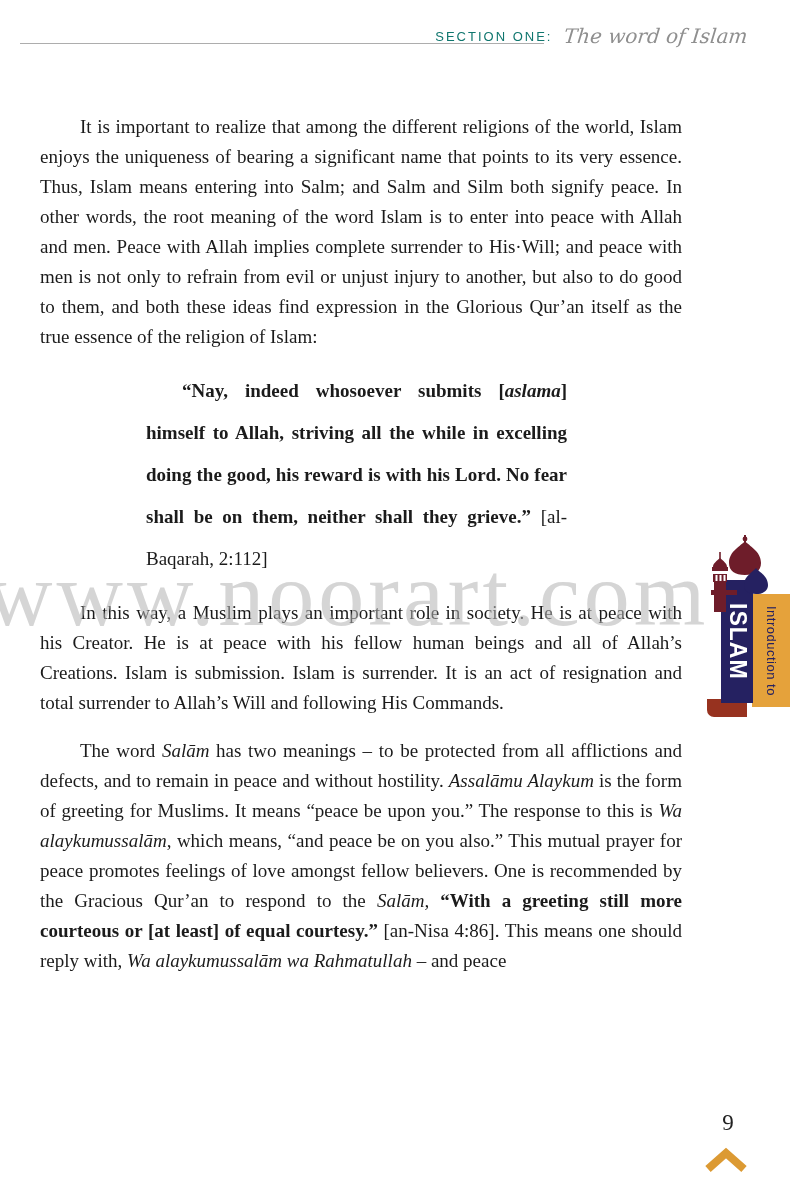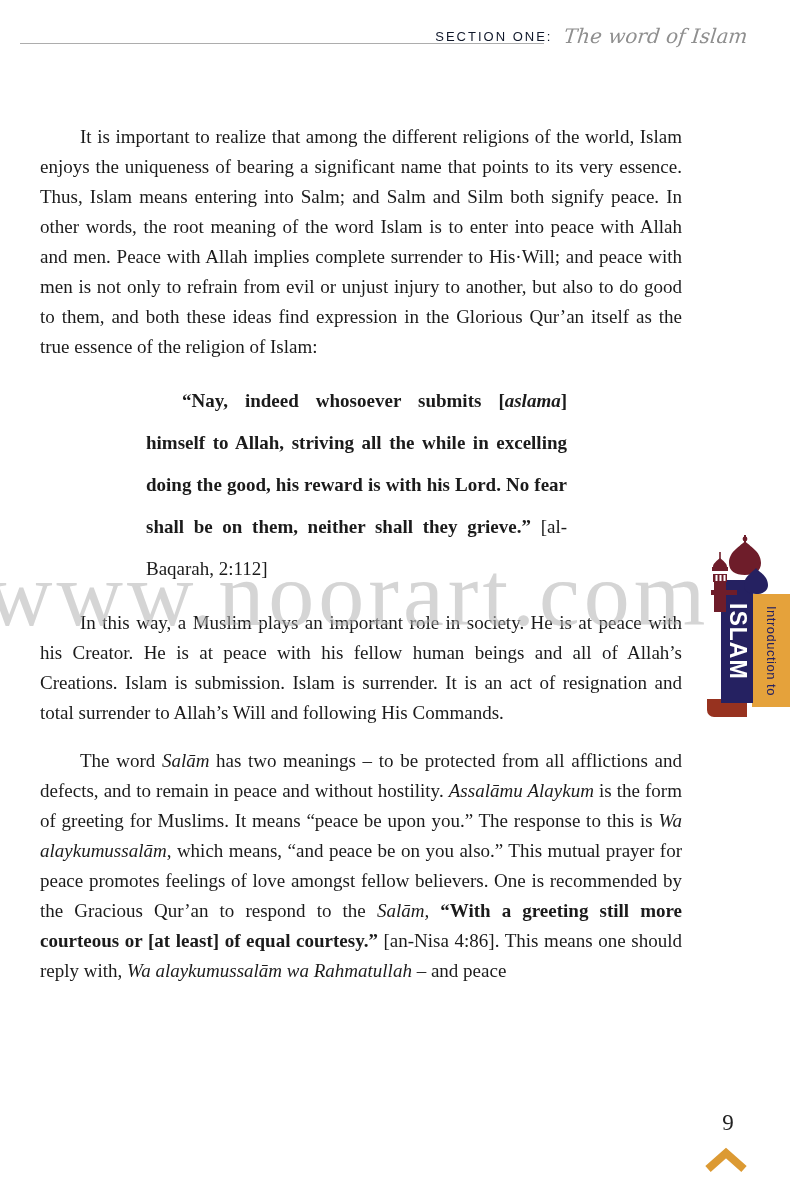--- a/index.html
+++ b/index.html
@@ -5,32 +5,32 @@
   html,body{margin:0;padding:0;background:#ffffff;}
   #page{
     position:relative;width:800px;height:1192px;background:#ffffff;overflow:hidden;
     font-family:"Liberation Serif",serif;color:#1b1b1b;
   }
   
   .header-rule{position:absolute;left:20px;top:43px;width:524px;height:1px;background:#adadad;}
   .header-text{position:absolute;top:24px;right:52px;white-space:nowrap;}
   .section-label{
     font-family:"Liberation Sans",sans-serif;font-size:13px;letter-spacing:2px;
-    color:#0f172a;vertical-align:middle;margin-left:20px;
+    color:#0f766e;vertical-align:middle;margin-left:20px;
   }
   .section-title{
     font-family:"DejaVu Serif",serif;font-style:italic;font-size:20px;color:#8f8f8f;
     margin-left:8px;vertical-align:middle;transform:skewX(-6deg);display:inline-block;
   }
   
   .content{
     position:absolute;left:40px;top:112px;width:642px;
     font-size:19px;line-height:30px;text-align:justify;
   }
-  .content p{margin:10px 0 18px 0;text-indent:40px;}
+  .content p{margin:0 0 18px 0;text-indent:40px;}
   blockquote{
     margin:16px 0 18px 106px;width:421px;padding:0;
     font-weight:bold;line-height:42px;text-indent:36px;
   }
   .it{font-style:italic;}
   .bd{font-weight:bold;}
   .rg{font-weight:normal;}
   
   .watermark{
     position:absolute;left:-14px;top:548px;width:830px;z-index:6;

